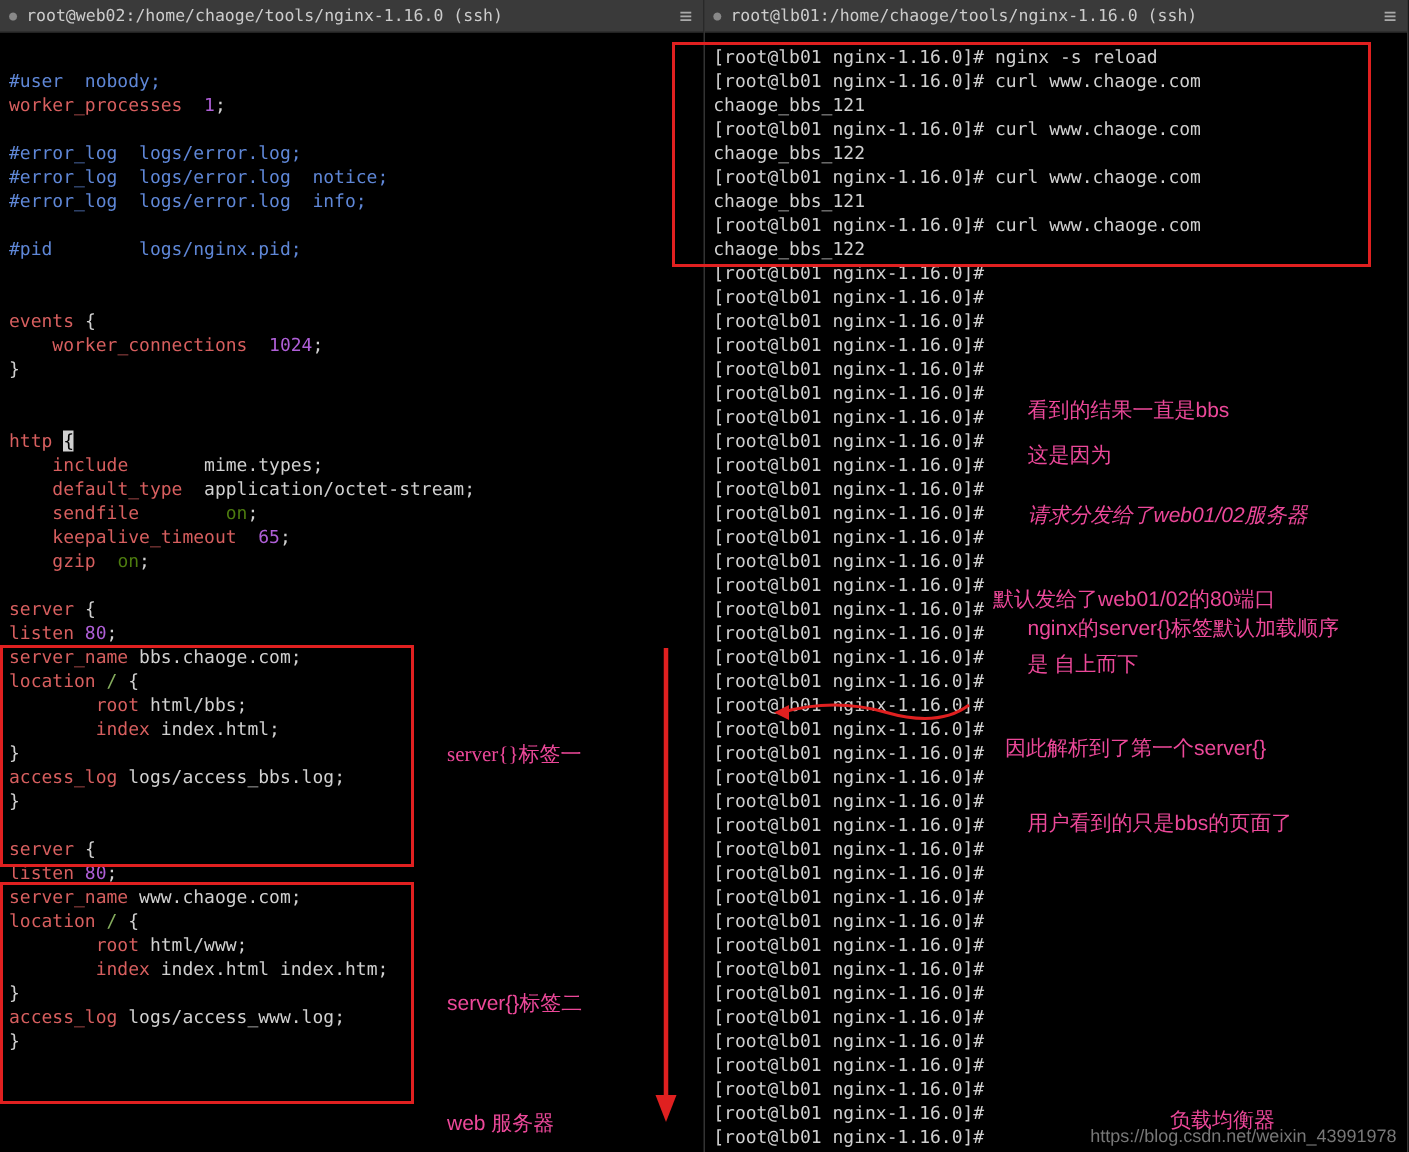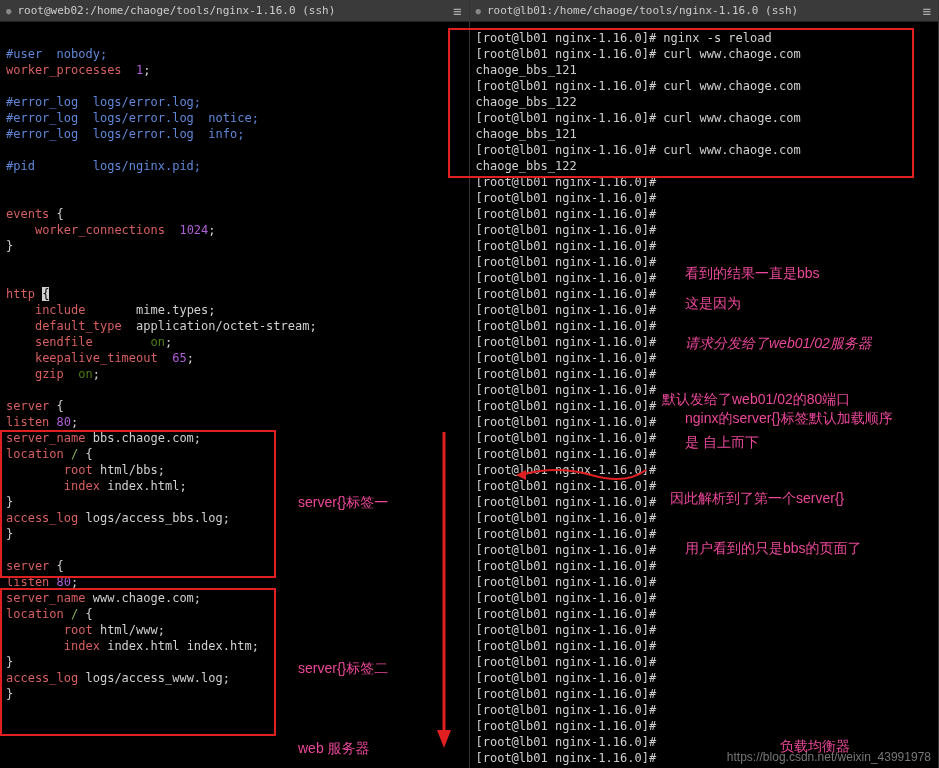--- a/index.html
+++ b/index.html
@@ -90,21 +90,21 @@
       <span class="hamburger">≡</span>
     </div>
     <div class="term term-right" id="right-term"><div>[root@lb01 nginx-1.16.0]# nginx -s reload</div><div>[root@lb01 nginx-1.16.0]# curl www.chaoge.com</div><div>chaoge_bbs_121</div><div>[root@lb01 nginx-1.16.0]# curl www.chaoge.com</div><div>chaoge_bbs_122</div><div>[root@lb01 nginx-1.16.0]# curl www.chaoge.com</div><div>chaoge_bbs_121</div><div>[root@lb01 nginx-1.16.0]# curl www.chaoge.com</div><div>chaoge_bbs_122</div><div>[root@lb01 nginx-1.16.0]#</div><div>[root@lb01 nginx-1.16.0]#</div><div>[root@lb01 nginx-1.16.0]#</div><div>[root@lb01 nginx-1.16.0]#</div><div>[root@lb01 nginx-1.16.0]#</div><div>[root@lb01 nginx-1.16.0]#</div><div>[root@lb01 nginx-1.16.0]#</div><div>[root@lb01 nginx-1.16.0]#</div><div>[root@lb01 nginx-1.16.0]#</div><div>[root@lb01 nginx-1.16.0]#</div><div>[root@lb01 nginx-1.16.0]#</div><div>[root@lb01 nginx-1.16.0]#</div><div>[root@lb01 nginx-1.16.0]#</div><div>[root@lb01 nginx-1.16.0]#</div><div>[root@lb01 nginx-1.16.0]#</div><div>[root@lb01 nginx-1.16.0]#</div><div>[root@lb01 nginx-1.16.0]#</div><div>[root@lb01 nginx-1.16.0]#</div><div>[root@lb01 nginx-1.16.0]#</div><div>[root@lb01 nginx-1.16.0]#</div><div>[root@lb01 nginx-1.16.0]#</div><div>[root@lb01 nginx-1.16.0]#</div><div>[root@lb01 nginx-1.16.0]#</div><div>[root@lb01 nginx-1.16.0]#</div><div>[root@lb01 nginx-1.16.0]#</div><div>[root@lb01 nginx-1.16.0]#</div><div>[root@lb01 nginx-1.16.0]#</div><div>[root@lb01 nginx-1.16.0]#</div><div>[root@lb01 nginx-1.16.0]#</div><div>[root@lb01 nginx-1.16.0]#</div><div>[root@lb01 nginx-1.16.0]#</div><div>[root@lb01 nginx-1.16.0]#</div><div>[root@lb01 nginx-1.16.0]#</div><div>[root@lb01 nginx-1.16.0]#</div><div>[root@lb01 nginx-1.16.0]#</div><div>[root@lb01 nginx-1.16.0]#</div><div>[root@lb01 nginx-1.16.0]#</div></div>
   </div>
 </div>
 
 <div class="redbox" style="left:448px; top:28px; width:466px; height:150px;"></div>
 <div class="redbox" style="left:0px; top:430px; width:276px; height:148px;"></div>
 <div class="redbox" style="left:0px; top:588px; width:276px; height:148px;"></div>
 
-<div class="redtext" style="left:298px; top:494px;">server{}标签一</div>
+<div class="redtext" style="left:298px; top:494px;font-family:Liberation Serif, serif;">server{}标签一</div>
 <div class="redtext" style="left:298px; top:660px;">server{}标签二</div>
 <div class="redtext" style="left:298px; top:740px;">web 服务器</div>
 <div class="redtext" style="left:780px; top:738px;">负载均衡器</div>
 
 <div class="redtext" style="left:685px; top:265px;">看到的结果一直是bbs</div>
 <div class="redtext" style="left:685px; top:295px;">这是因为</div>
 <div class="redtext" style="left:685px; top:335px;font-style:italic;">请求分发给了web01/02服务器</div>
 <div class="redtext" style="left:662px; top:355px;margin-top:36px;">默认发给了web01/02的80端口</div>
 <div class="redtext" style="left:685px; top:410px;">nginx的server{}标签默认加载顺序</div>
 <div class="redtext" style="left:685px; top:434px;">是 自上而下</div>

